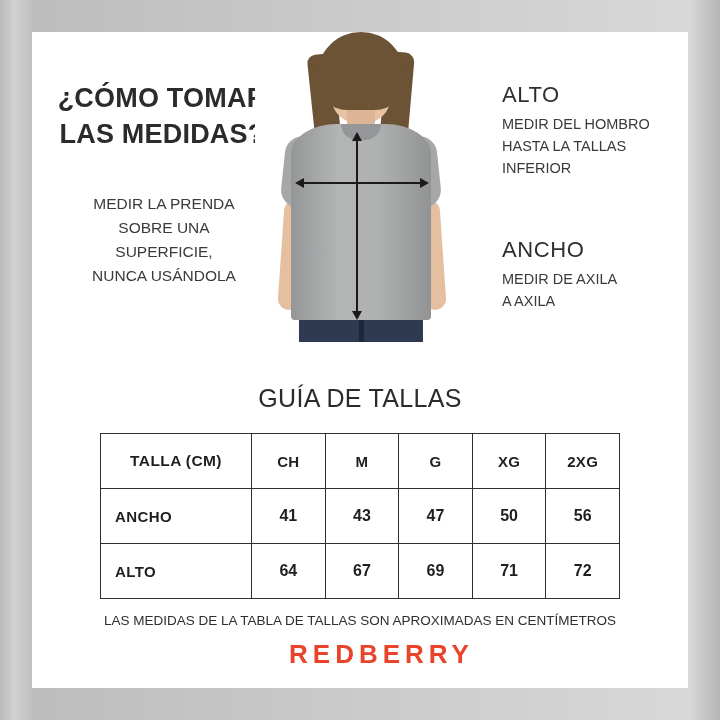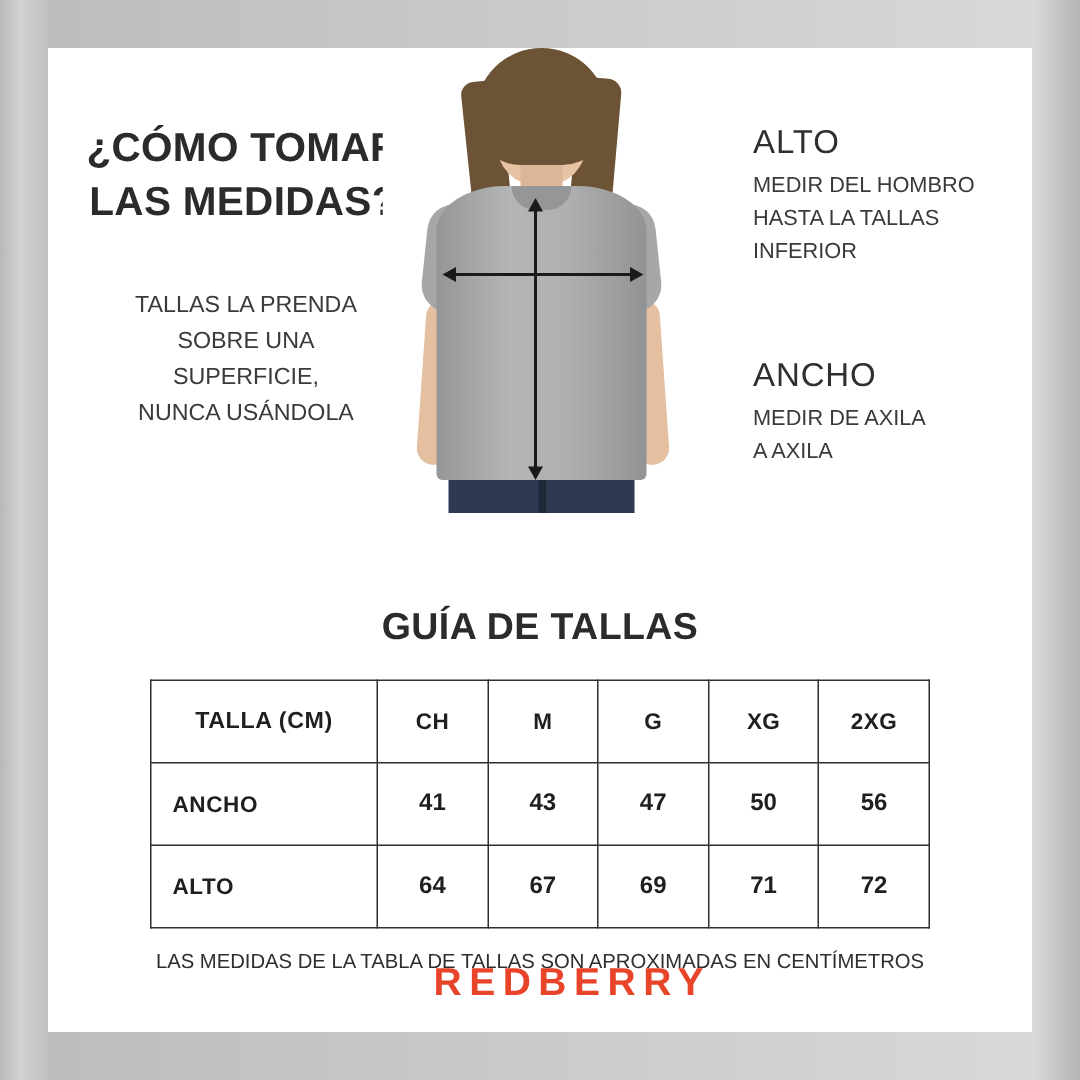--- a/index.html
+++ b/index.html
@@ -189,23 +189,23 @@
     border-left: 5px solid transparent;
     border-right: 5px solid transparent;
   }
   .arrow-v:before { top: -8px; border-bottom: 9px solid #1a1a1a; }
   .arrow-v:after { bottom: -8px; border-top: 9px solid #1a1a1a; }
 
   
   .guide-title {
     text-align: center;
     font-size: 25px;
-    font-weight: bold;
+    font-weight: normal;
     color: #2b2b2b;
-    margin-top: 62px;
+    margin-top: 42px;
     letter-spacing: 0.3px;
   }
   .guide-sub {
     text-align: center;
     font-size: 16px;
     color: #2f2f2f;
     margin-top: 10px;
   }
   table {
     border-collapse: collapse;
@@ -263,21 +263,21 @@
   <div class="card">
 
     <div class="top">
 
       <div class="headline">
         <div>¿CÓMO TOMAR</div>
         <div>LAS MEDIDAS?</div>
       </div>
 
       <div class="subtext">
-        <div>TALLAS LA PRENDA</div>
+        <div>MEDIR LA PRENDA</div>
         <div>SOBRE UNA</div>
         <div>SUPERFICIE,</div>
         <div>NUNCA USÁNDOLA</div>
       </div>
 
       <div class="photo">
         <div class="bg-white"></div>
         <div class="hair-left"></div>
         <div class="hair-right"></div>
         <div class="face"></div>

